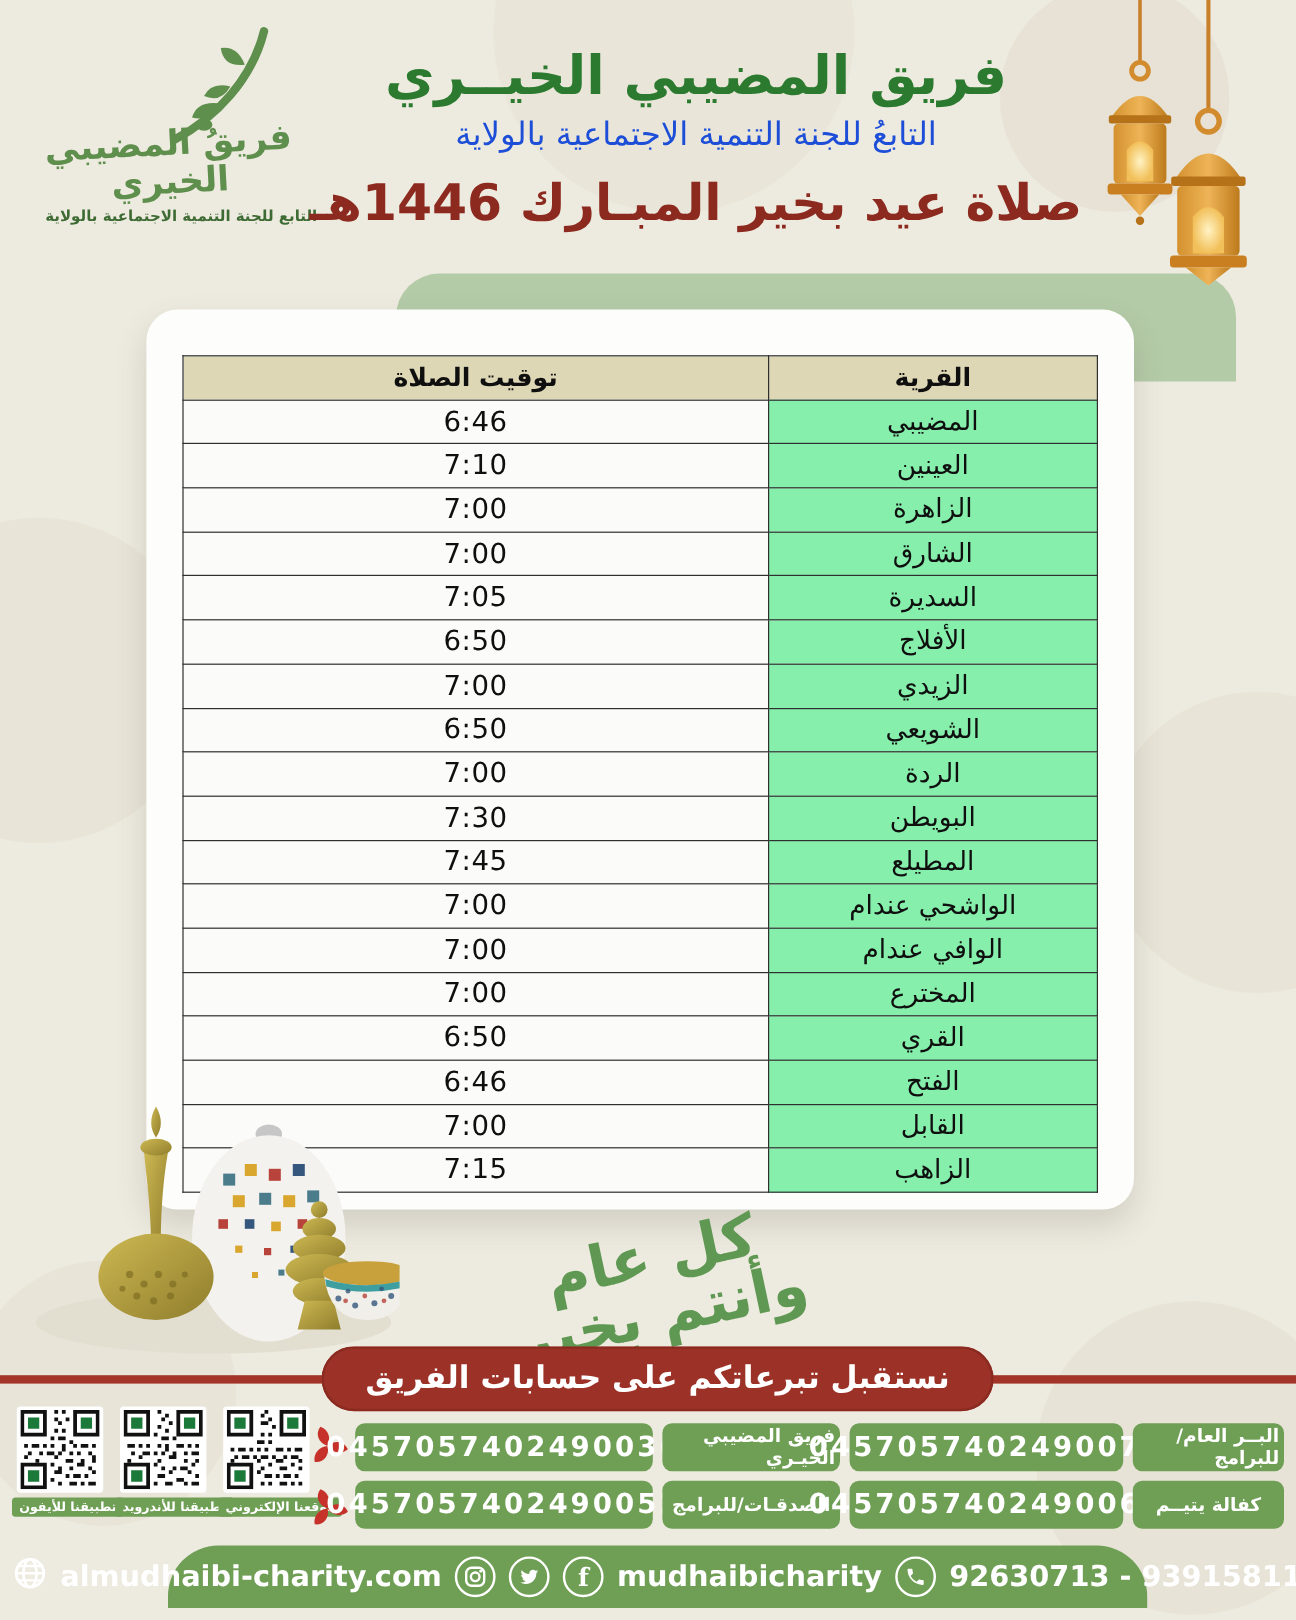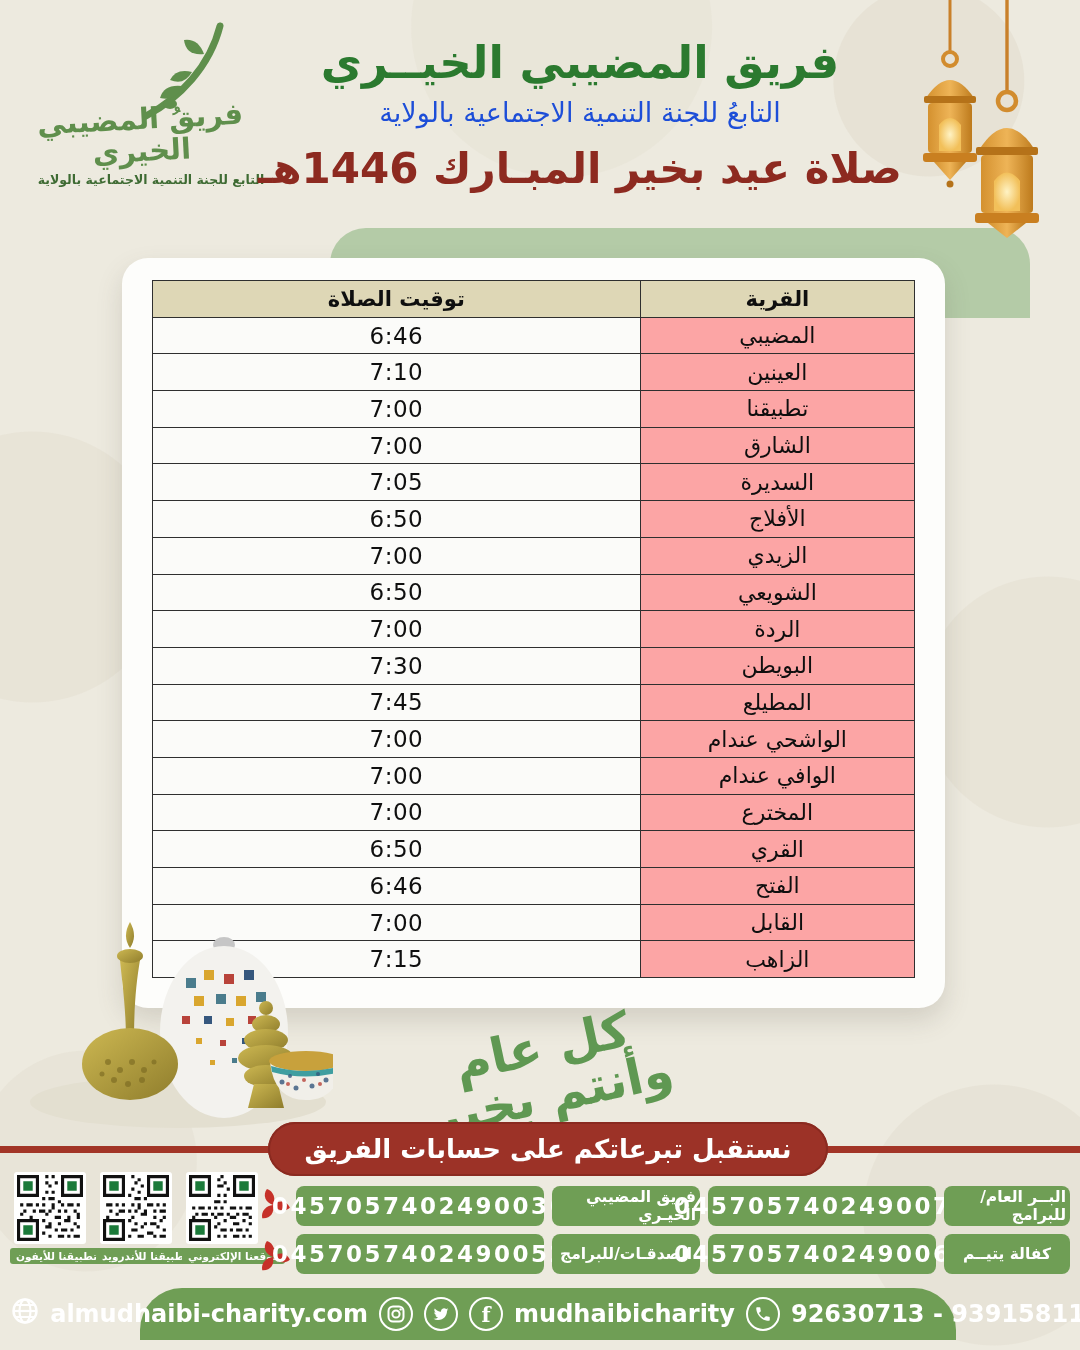--- a/index.html
+++ b/index.html
@@ -40,32 +40,32 @@
 
   
   .green-tab{
     position:absolute;left:330px;top:228px;width:700px;height:90px;z-index:1;
     background:#b4cba7;border-radius:36px 36px 0 0;
   }
   .card{
     position:absolute;left:122px;top:258px;width:823px;height:750px;z-index:2;
     background:#fdfdfb;border-radius:26px;
     box-shadow:0 12px 26px rgba(90,85,70,.18);
-    padding:22px 30px;
+    padding:38px 30px;
   }
   table.prayer-table{width:100%;border-collapse:collapse;table-layout:fixed;direction:ltr;}
   .prayer-table th,.prayer-table td{
     border:1.4px solid #2f2f2f;text-align:center;vertical-align:middle;
     height:36.7px;padding:0 8px;color:#0f0f0f;
   }
   .prayer-table th{background:#ded7b6;font-size:21px;font-weight:bold;direction:rtl;}
   .prayer-table col.c-time{width:64%;}
   .prayer-table col.c-village{width:36%;}
   .prayer-table td.td-time{background:#fbfbf9;font-size:23px;letter-spacing:.5px;}
-  .prayer-table td.td-village{background:#fca5a5;font-size:22px;direction:rtl;font-family:"DejaVu Sans",sans-serif;}
+  .prayer-table td.td-village{background:#86efac;font-size:22px;direction:rtl;font-family:"DejaVu Sans",sans-serif;}
 
   
   .vases{position:absolute;left:28px;top:912px;z-index:5;}
   .greeting{
     position:absolute;left:392px;top:1008px;width:310px;height:125px;z-index:3;
     display:flex;align-items:center;justify-content:center;
     transform:rotate(-12deg);
     font-size:49px;font-weight:bold;color:#5f9852;direction:rtl;text-align:center;line-height:1;
   }
 
@@ -198,21 +198,21 @@
         <tr>
           <td class="td-time">6:46</td>
           <td class="td-village">المضيبي</td>
         </tr>
       <tr>
           <td class="td-time">7:10</td>
           <td class="td-village">العينين</td>
         </tr>
           <tr>
           <td class="td-time">7:00</td>
-          <td class="td-village">تطبيقنا</td>
+          <td class="td-village">الزاهرة</td>
         </tr>
           <tr>
           <td class="td-time">7:00</td>
           <td class="td-village">الشارق</td>
         </tr>
           <tr>
           <td class="td-time">7:05</td>
           <td class="td-village">السديرة</td>
         </tr>
           <tr>

